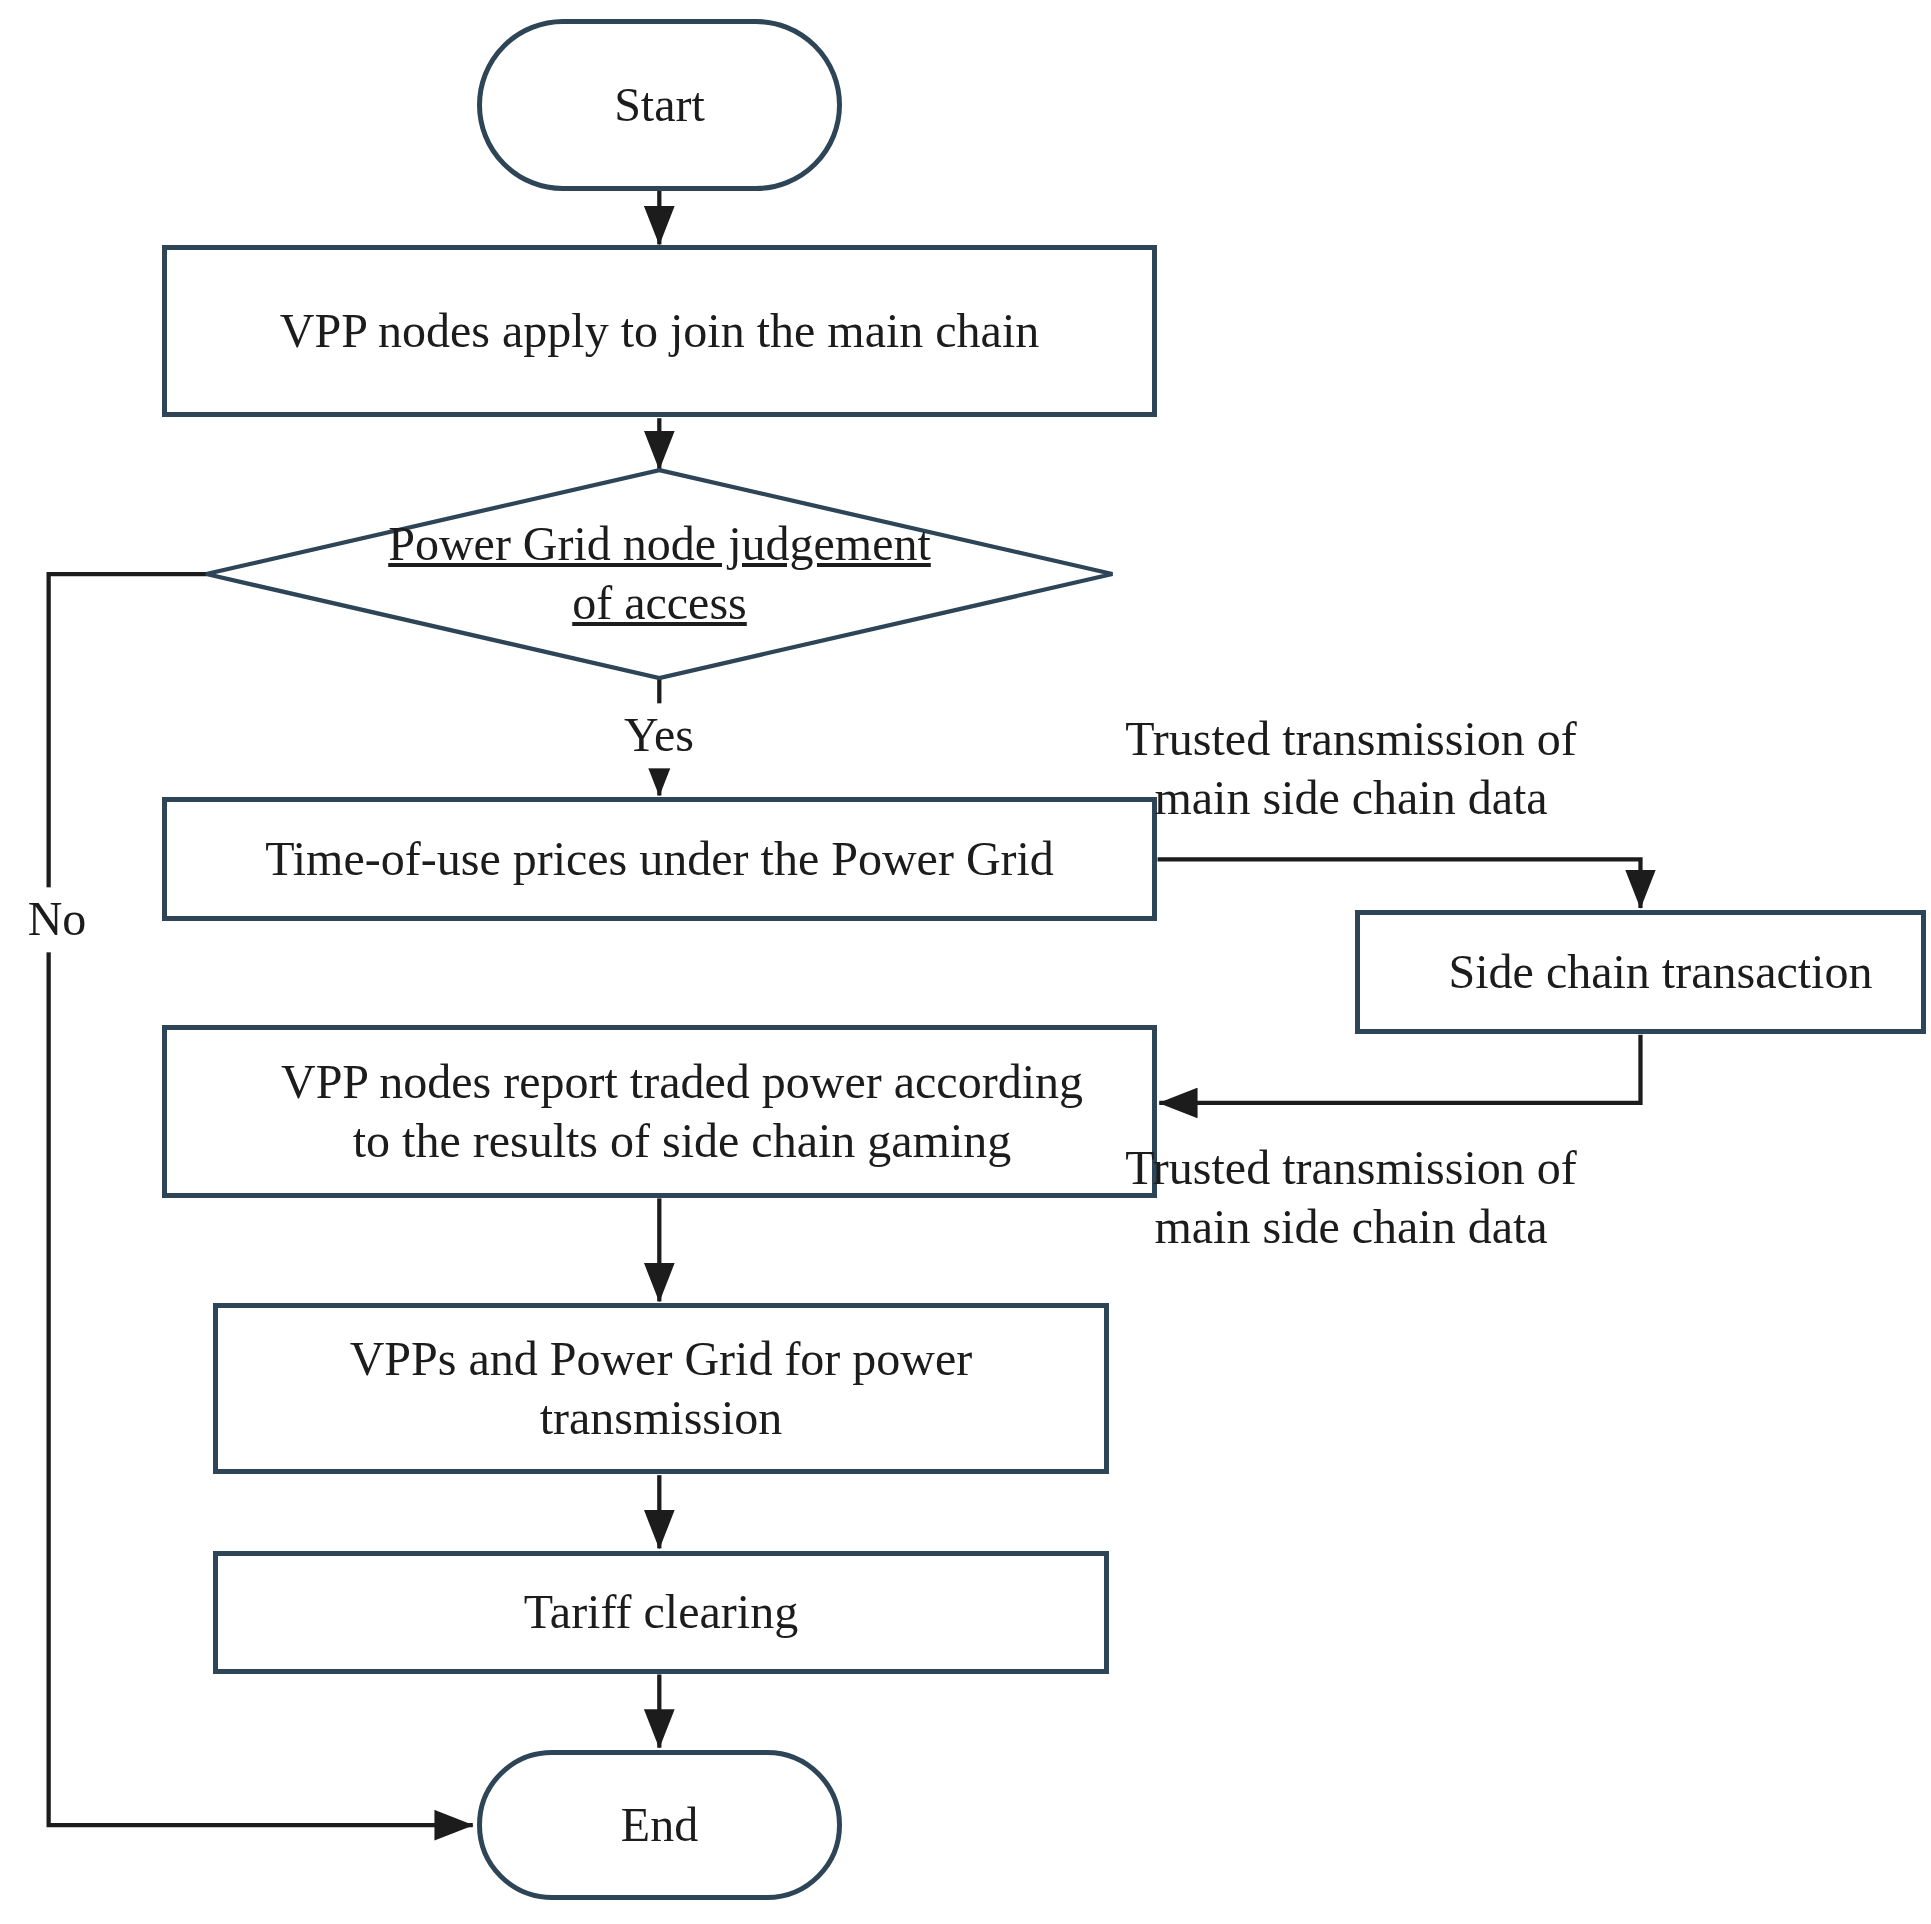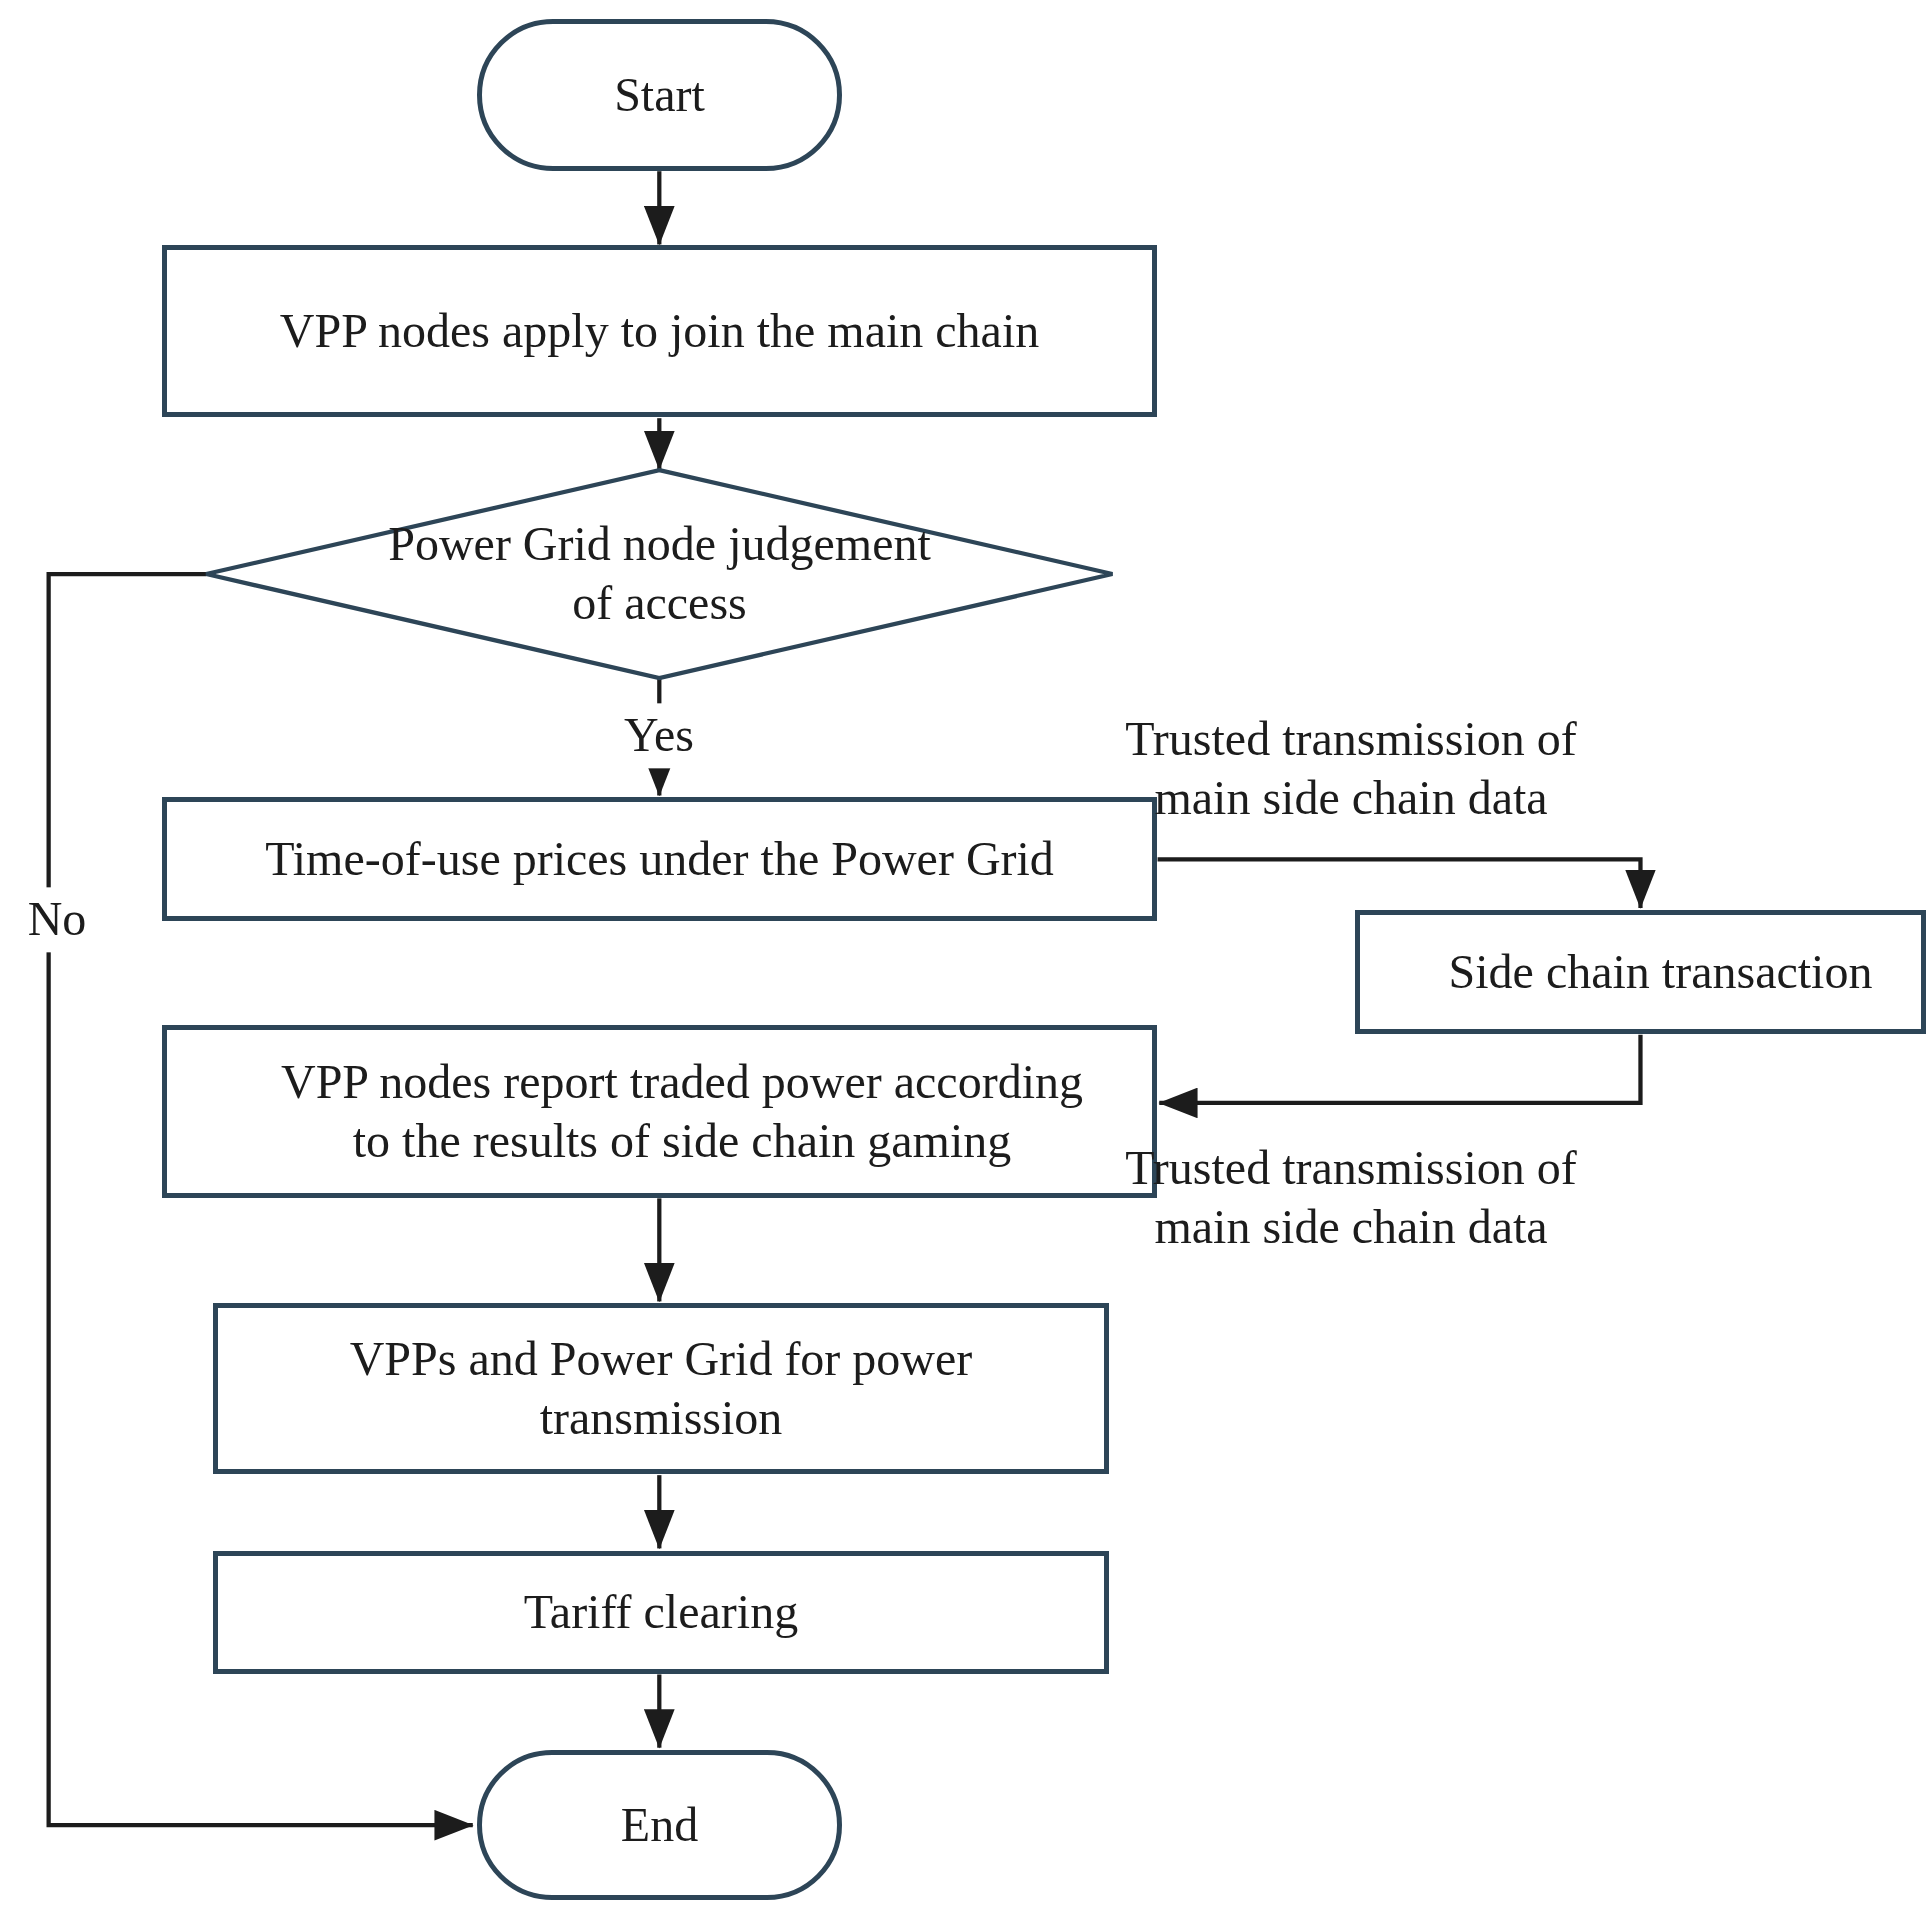--- a/index.html
+++ b/index.html
@@ -31,21 +31,21 @@
     border:5.1px solid var(--border);
     text-align:center;
     font-size:48px;line-height:1.22;
     white-space:pre-line;
   }
   .stadium{border-radius:851px;}
   .diamond-label{
     position:absolute;z-index:2;
     display:flex;align-items:center;justify-content:center;
     background:transparent;border:none;
-    text-align:center;font-size:48px;line-height:1.22;white-space:pre-line;
+    text-align:center;font-size:48px;line-height:1.22;white-space:pre-line;text-decoration:underline;
   }
   .edge-label{
     position:absolute;z-index:3;
     transform:translate(-50%,-50%);
     text-align:center;font-size:48px;line-height:1.22;
     white-space:pre-line;color:var(--ink);
   }
   .edge-label.on-line{background:var(--bg);padding:3.4px 10.2px;}
 </style>
 </head>
@@ -66,21 +66,21 @@
     <path class="edge" d="M 1359 1009 H 1926 V 1066" marker-end="url(#ah)"></path>
     <path class="edge" d="M 1926 1215 V 1295 H 1361" marker-end="url(#ah)"></path>
     <path class="edge" d="M 774 1407 V 1528" marker-end="url(#ah)"></path>
     <path class="edge" d="M 774 1732 V 1818" marker-end="url(#ah)"></path>
     <path class="edge" d="M 774 1966 V 2052" marker-end="url(#ah)"></path>
     <path class="edge" d="M 242 674 H 57 V 2143 H 555" marker-end="url(#ah)"></path>
 
     <polygon class="shape-diamond" points="774,552 1306,674 774,796 242,674"></polygon>
   </svg>
 
-  <div class="node stadium" style="left:477px;top:19px;width:365px;height:152px;">
+  <div class="node stadium" style="left:477px;top:19px;width:365px;height:172px;">
     <span>Start</span>
   </div>
 
   <div class="node" style="left:162px;top:245px;width:995px;height:172px;">
     <span>VPP nodes apply to join the main chain</span>
   </div>
 
   <div class="diamond-label" style="left:276px;top:499px;width:767px;height:150px;">
     <span>Power Grid node judgement
 of access</span>

